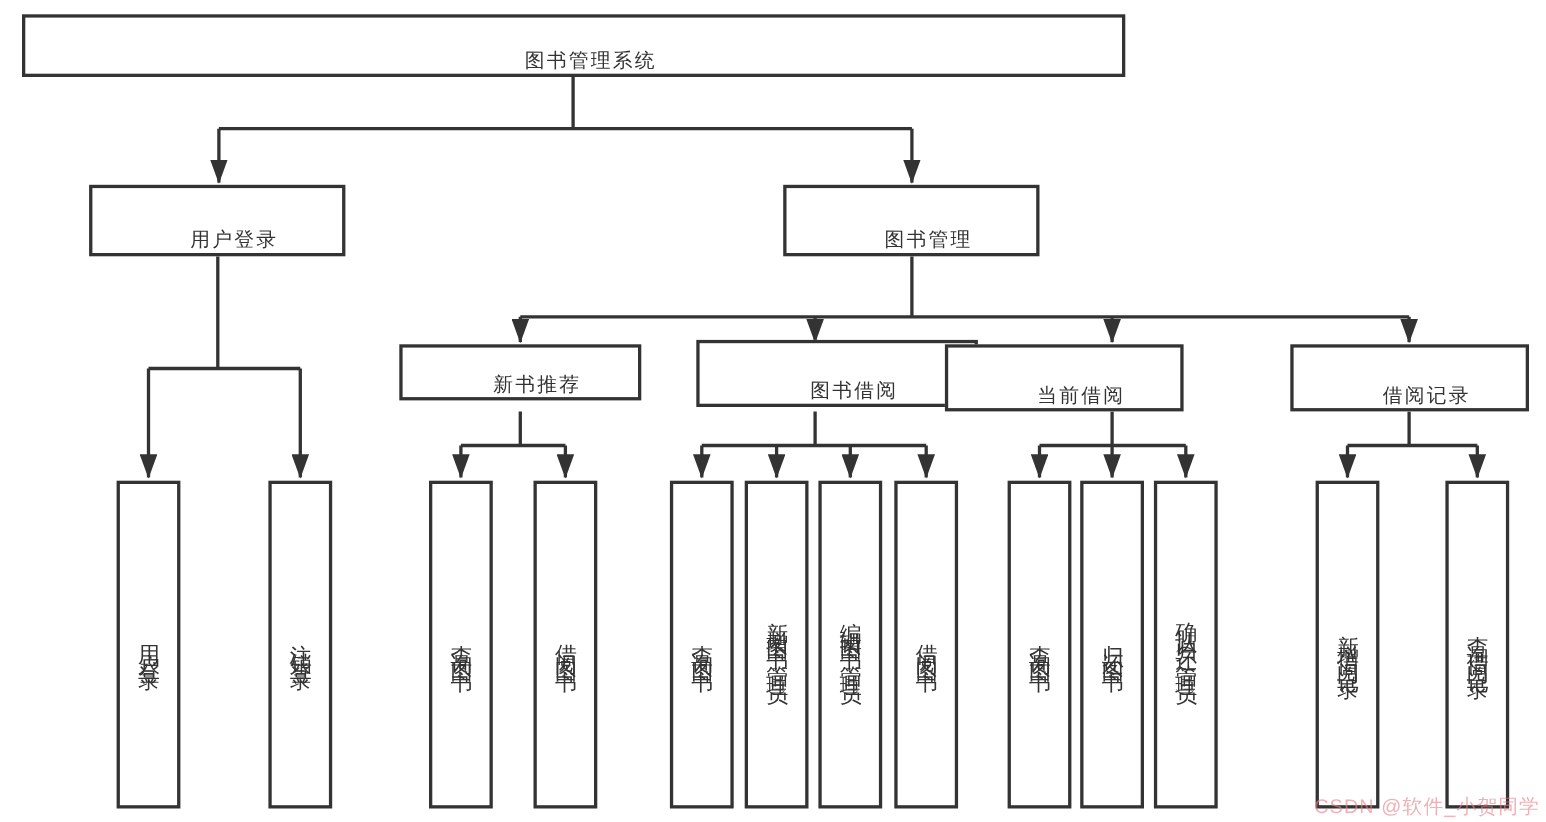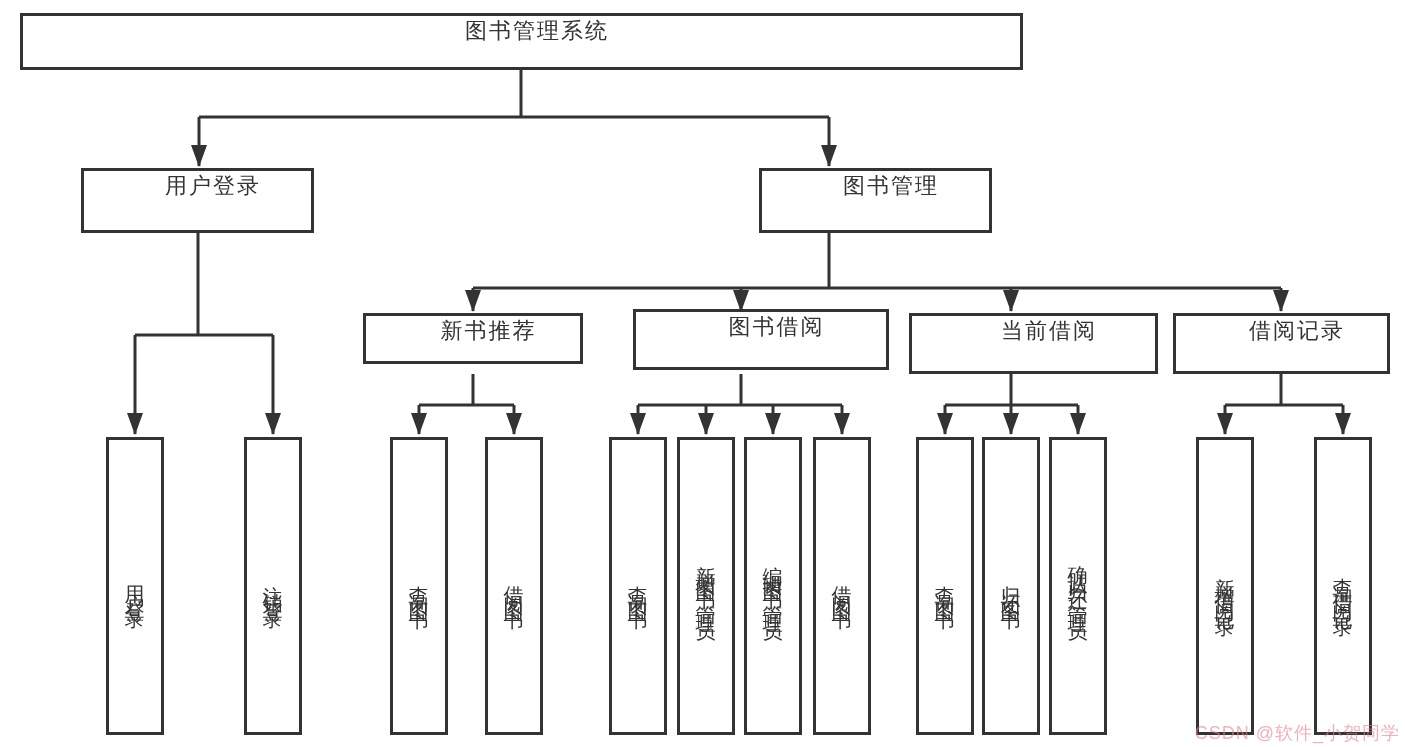--- a/index.html
+++ b/index.html
@@ -21,23 +21,23 @@
     stroke:var(--line,#333);
     stroke-width:3;
     fill:none;
   }
   .connectors .arrowhead{fill:var(--line,#333);stroke:none;}
   .node{
     position:absolute;
     box-sizing:border-box;
     border:3px solid var(--line,#333);
     background:var(--background,#fff);
-    display:flex;align-items:flex-start;justify-content:center;
+    display:flex;align-items:flex-end;justify-content:center;
     color:var(--text,#333);
-    font-size:22px;
+    font-size:18px;
     letter-spacing:2px;
     white-space:nowrap;
     padding-left:31px;
   }
   .vnode{
     position:absolute;
     top:437px;height:298px;width:58px;
     box-sizing:border-box;
     border:3px solid var(--line,#333);
     background:var(--background,#fff);
@@ -107,31 +107,31 @@
     <line x1="1343" y1="405" x2="1343" y2="434" marker-end="url(#arw)"></line>
   </svg>
 
   <div class="node" style="left:20px;top:13px;width:1003px;height:57px;">
     <span>图书管理系统</span>
   </div>
 
   <div class="node" style="left:81px;top:168px;width:233px;height:65px;">
     <span>用户登录</span>
   </div>
-  <div class="node" style="left:712px;top:168px;width:233px;height:65px;margin-left:47px;">
+  <div class="node" style="left:712px;top:168px;width:233px;height:65px;">
     <span>图书管理</span>
   </div>
 
   <div class="node" style="left:363px;top:313px;width:220px;height:51px;">
     <span>新书推荐</span>
   </div>
   <div class="node" style="left:633px;top:309px;width:256px;height:61px;">
     <span>图书借阅</span>
   </div>
-  <div class="node" style="left:909px;top:313px;width:249px;height:61px;">
+  <div class="node" style="left:859px;top:313px;width:217px;height:61px;">
     <span>当前借阅</span>
   </div>
   <div class="node" style="left:1173px;top:313px;width:217px;height:61px;">
     <span>借阅记录</span>
   </div>
 
   <div class="vnode" style="left:106px;">
     <span class="vtext">用户登录</span>
   </div>
   <div class="vnode" style="left:244px;">

